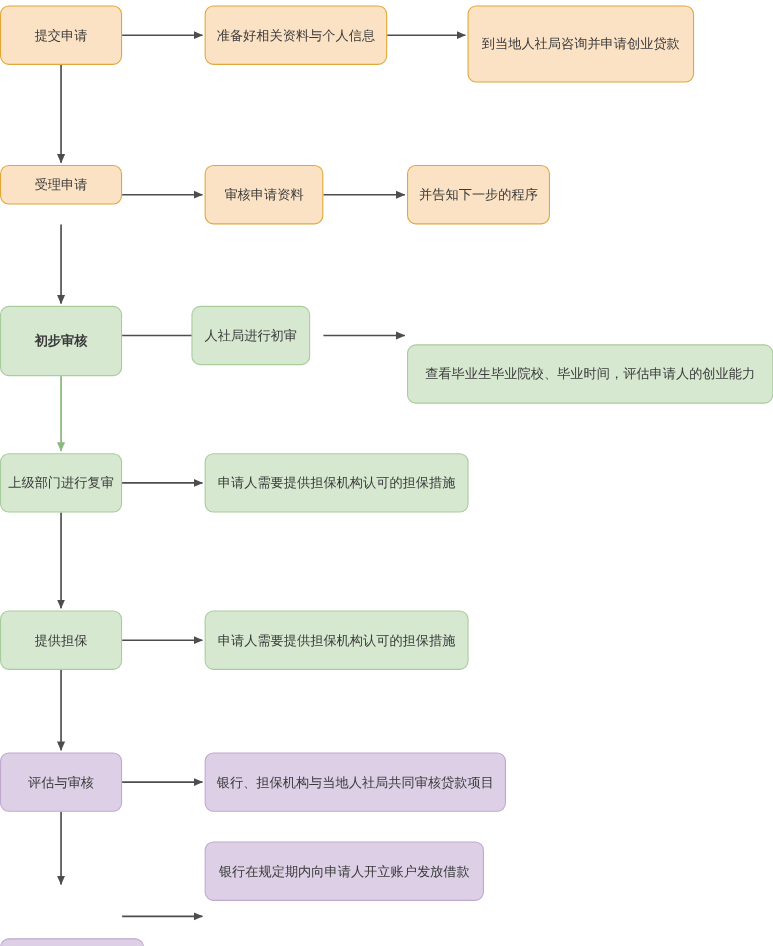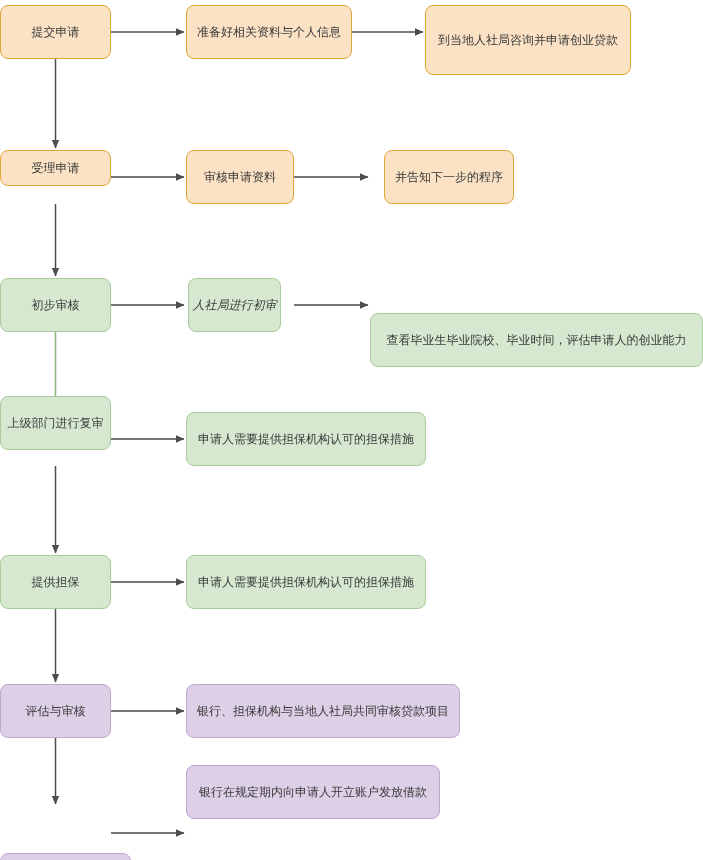--- a/index.html
+++ b/index.html
@@ -96,33 +96,33 @@
       </div>
       <div class="node orange" style="left: 425px; top: 5px; width: 206px; height: 70px;">
         <span>到当地人社局咨询并申请创业贷款</span>
       </div>
       <div class="node orange" style="left: 0px; top: 150px; width: 111px; height: 36px;">
         <span>受理申请</span>
       </div>
       <div class="node orange" style="left: 186px; top: 150px; width: 108px; height: 54px;">
         <span>审核申请资料</span>
       </div>
-      <div class="node orange" style="left: 384px; top: 150px; width: 130px; height: 54px;">
+      <div class="node orange" style="left: 370px; top: 150px; width: 130px; height: 54px;">
         <span>并告知下一步的程序</span>
       </div>
-      <div class="node green" style="left: 0px; top: 278px; width: 111px; height: 54px;">
+      <div class="node green" style="left: 0px; top: 278px; width: 111px; height: 64px; font-weight: bold;">
         <span>初步审核</span>
       </div>
-      <div class="node green" style="left: 188px; top: 278px; width: 93px; height: 54px; font-style: italic;">
+      <div class="node green" style="left: 174px; top: 278px; width: 108px; height: 54px;">
         <span>人社局进行初审</span>
       </div>
       <div class="node green" style="left: 370px; top: 278px; width: 333px; height: 54px; margin-top: 35px;">
         <span>查看毕业生毕业院校、毕业时间，评估申请人的创业能力</span>
       </div>
-      <div class="node green" style="left: 0px; top: 396px; width: 111px; height: 54px;">
+      <div class="node green" style="left: 0px; top: 412px; width: 111px; height: 54px;">
         <span>上级部门进行复审</span>
       </div>
       <div class="node green" style="left: 186px; top: 412px; width: 240px; height: 54px;">
         <span>申请人需要提供担保机构认可的担保措施</span>
       </div>
       <div class="node green" style="left: 0px; top: 555px; width: 111px; height: 54px;">
         <span>提供担保</span>
       </div>
       <div class="node green" style="left: 186px; top: 555px; width: 240px; height: 54px;">
         <span>申请人需要提供担保机构认可的担保措施</span>

